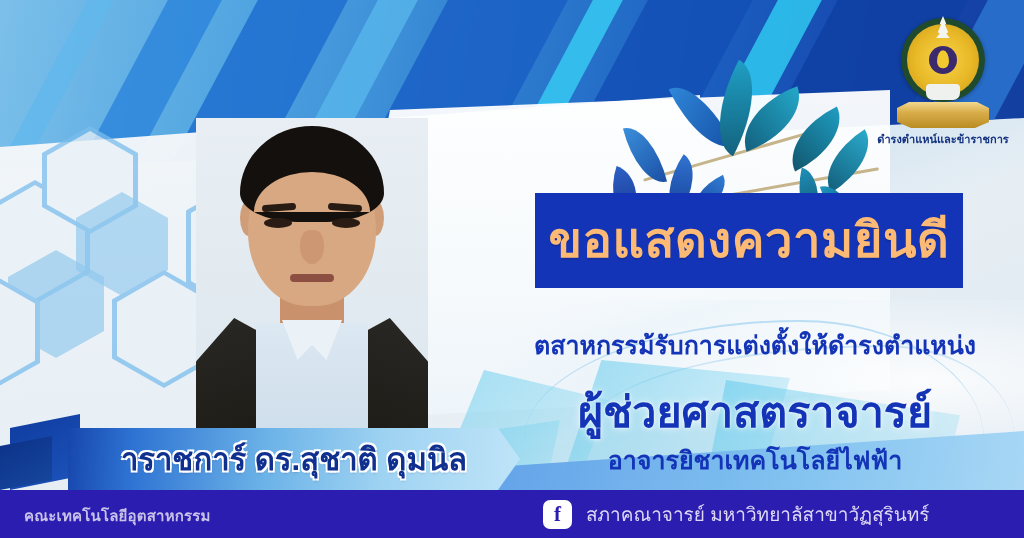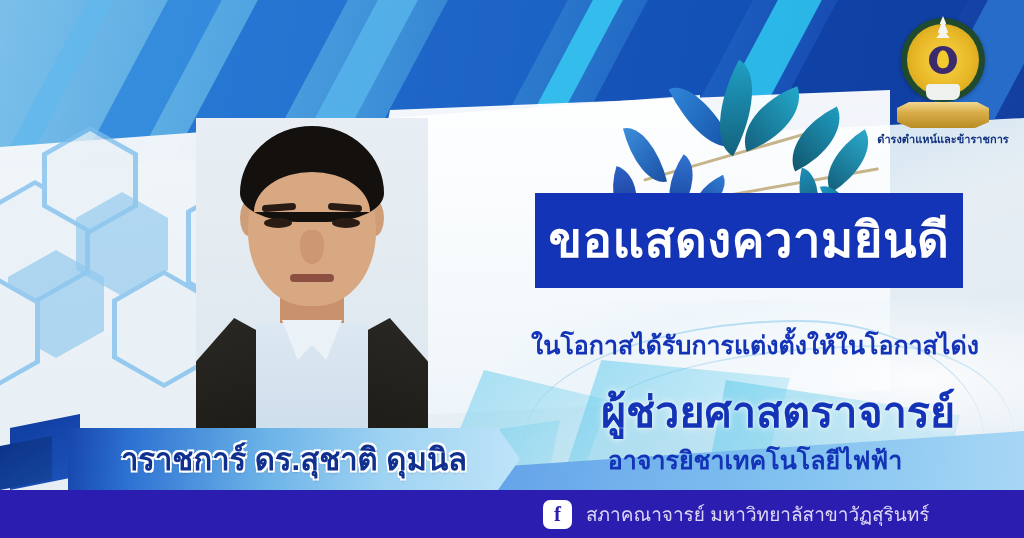--- a/index.html
+++ b/index.html
@@ -177,21 +177,21 @@
     position:absolute; height:3px; background:#c6b48a; border-radius:2px;
   }
 
   
   .headline-bar {
     position:absolute; left:535px; top:193px; width:428px; height:95px;
     background:#1434B8;
     display:flex; align-items:center; justify-content:center;
   }
   .headline-text {
-    color:#ffffff;
+    color:#fdba74;
     font-size:49px;
     font-weight:bold;
     letter-spacing:.5px;
     line-height:1;
     white-space:nowrap;
     text-shadow:0 2px 0 rgba(0,0,0,.12);
   }
   .congrats-hex {
     position:absolute; left:588px; top:265px; width:350px; height:52px;
     background:#1877CE;
@@ -209,21 +209,21 @@
 
   
   .line-occasion {
     position:absolute; left:520px; top:325px; width:470px;
     text-align:center;
     color:#1434B8;
     font-size:25px; font-weight:bold;
     white-space:nowrap;
   }
   .line-position {
-    position:absolute; left:543px; top:378px; width:470px;
+    position:absolute; left:520px; top:378px; width:470px;
     text-align:center;
     color:#1434B8;
     font-size:43px; font-weight:bold;
     white-space:nowrap;
     text-shadow:0 0 3px rgba(255,255,255,.9), 0 0 8px rgba(255,255,255,.7);
   }
   .line-field {
     position:absolute; left:520px; top:440px; width:470px;
     text-align:center;
     color:#1434B8;
@@ -433,30 +433,31 @@
       <div class="seal-base"></div>
     </div>
     <div class="seal-ribbon"></div>
     <div class="seal-caption">ดำรงตำแหน์และข้าราชการ</div>
   </div>
 
   <div class="headline-bar">
     <div class="headline-text">ขอแสดงความยินดี</div>
   </div>
 
-  <div class="line-occasion">ในโอกาสได้รับการแต่งตั้งให้ในโอกาสได่ง</div>
+  <div class="line-occasion">ตสาหกรรม้รับการแต่งตั้งให้ดำรงตำแหน่ง</div>
   <div class="line-position">ผู้ช่วยศาสตราจารย์</div>
   <div class="line-field">อาจารยิชาเทคโนโลยีไฟฟ้า</div>
 
   <div class="ribbon-tail-l"></div>
   <div class="ribbon-tail-l2"></div>
   <div class="ribbon">
     <div class="ribbon-text">าราชการ์ ดร.สุชาติ ดุมนิล</div>
   </div>
 
   <div class="bottom-bar">
+    <div class="faculty-text">คณะเทคโนโลยีอุตสาหกรรม</div>
     <div class="fb-group">
       <div class="fb-icon">f</div>
       <div class="fb-text">สภาคณาจารย์ มหาวิทยาลัสาขาวัฏสุรินทร์</div>
     </div>
   </div>
 
 </div>
 
 </body></html>

